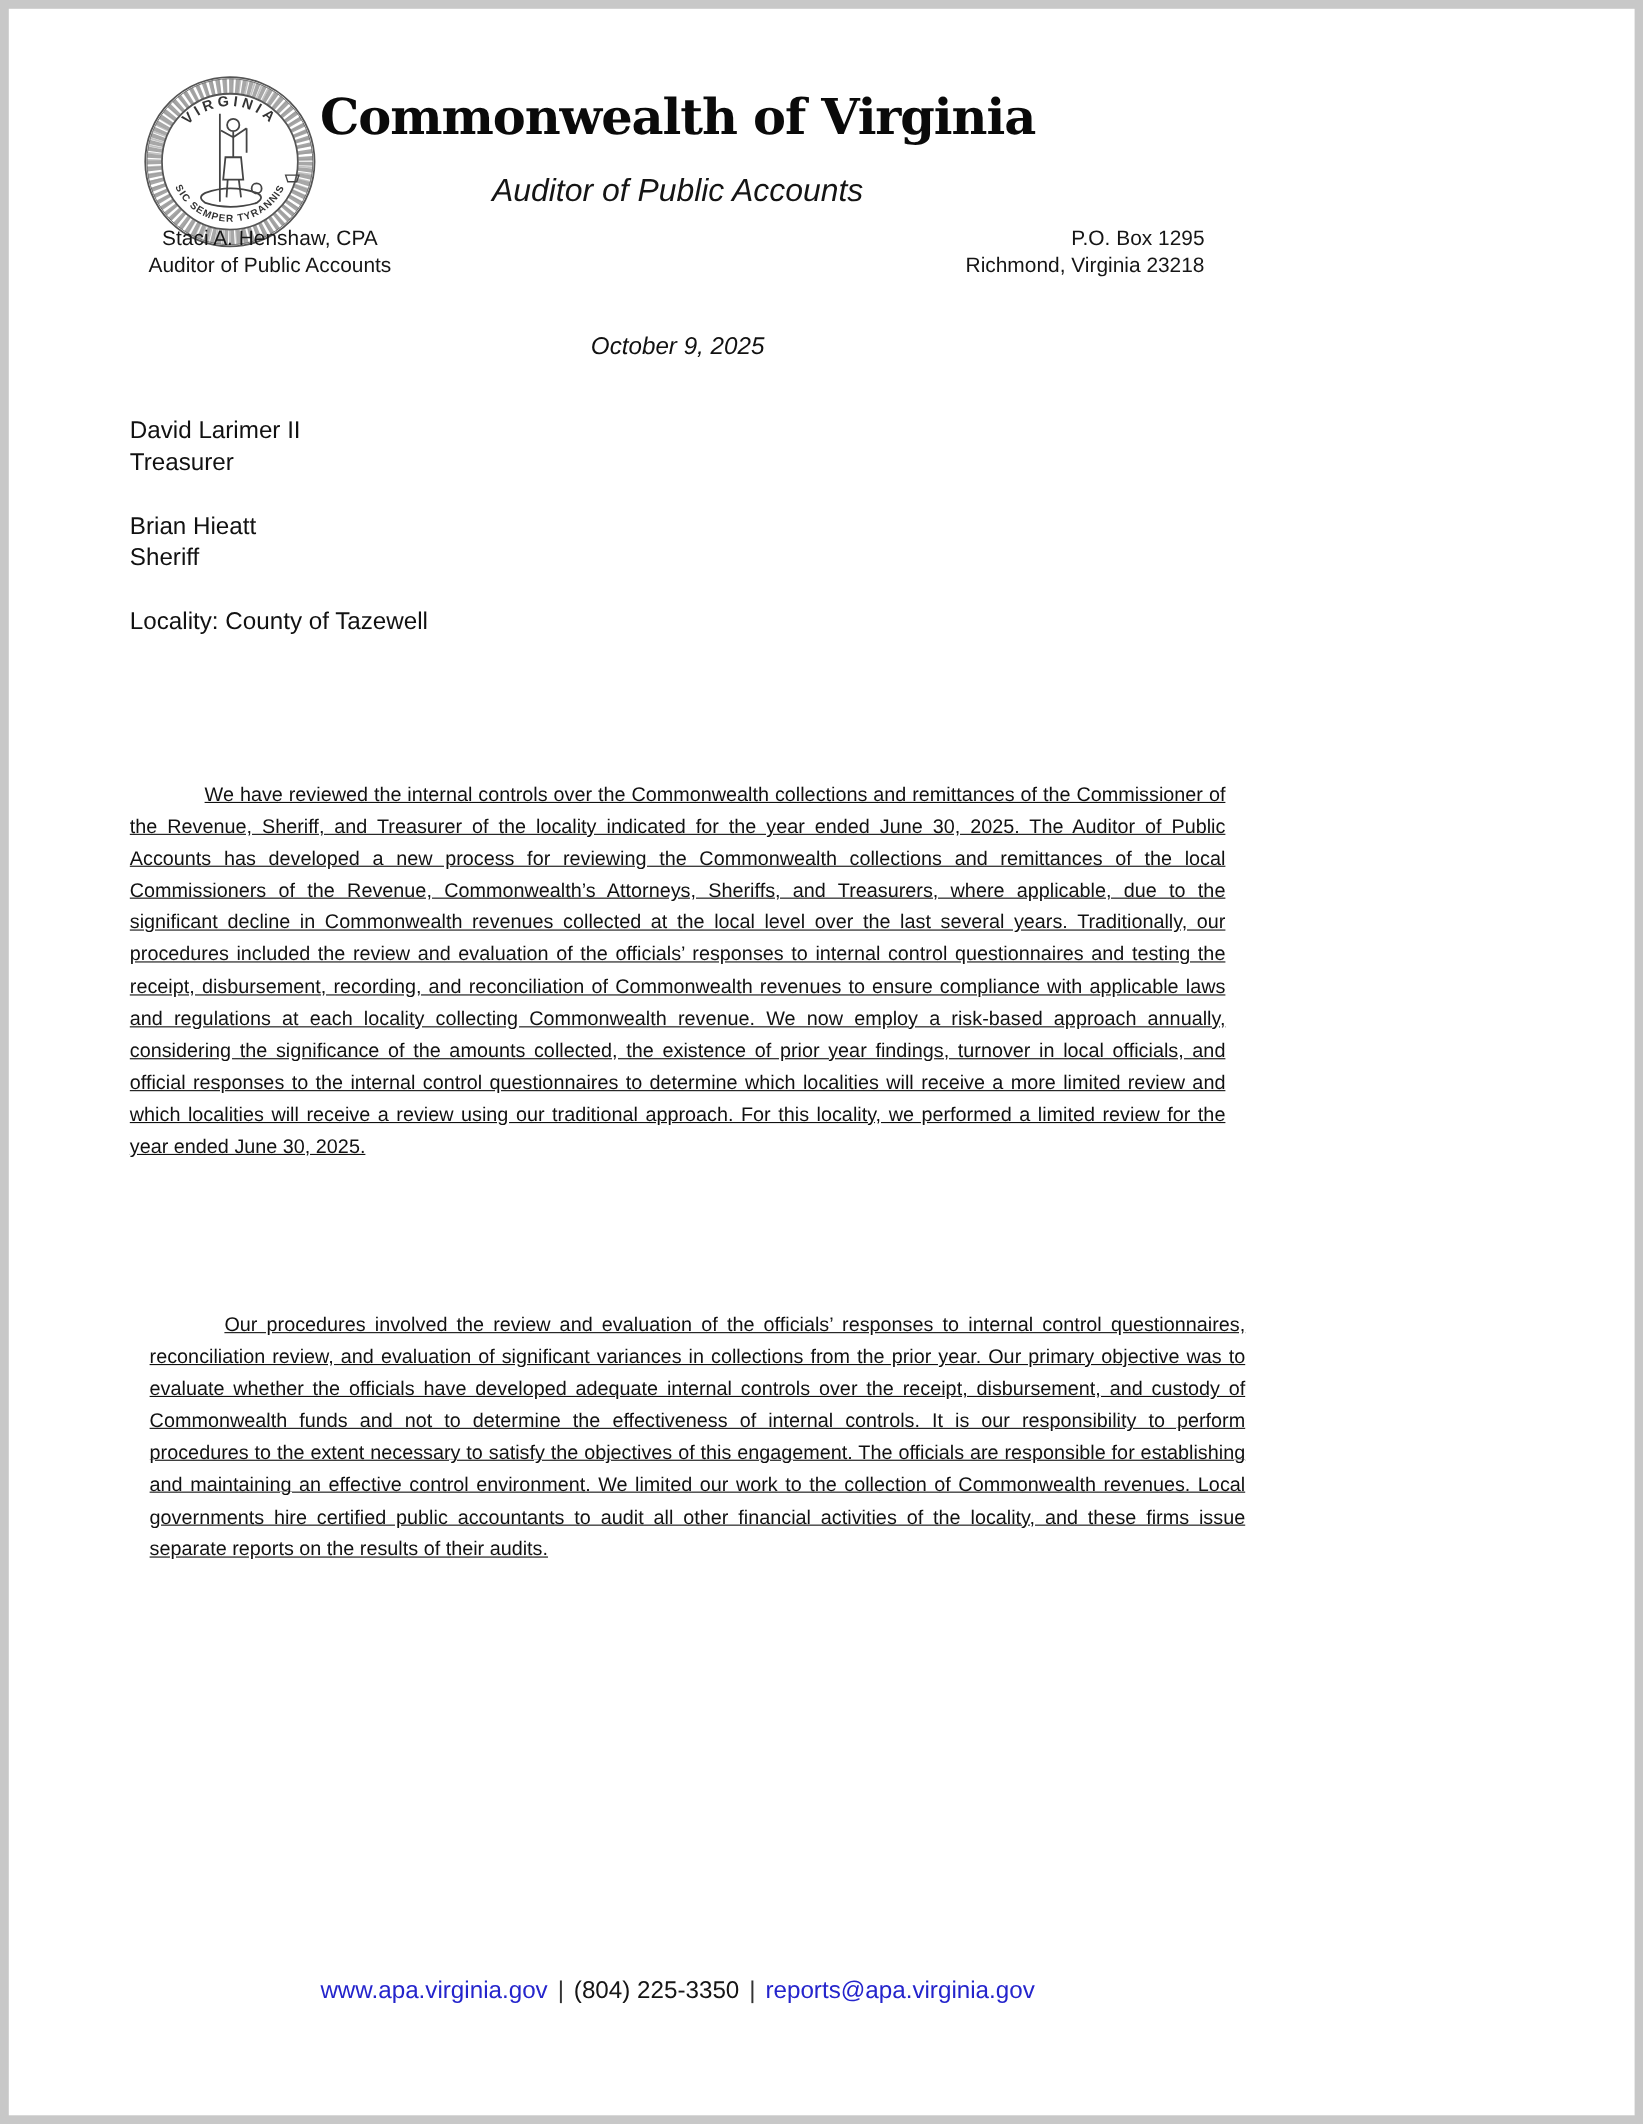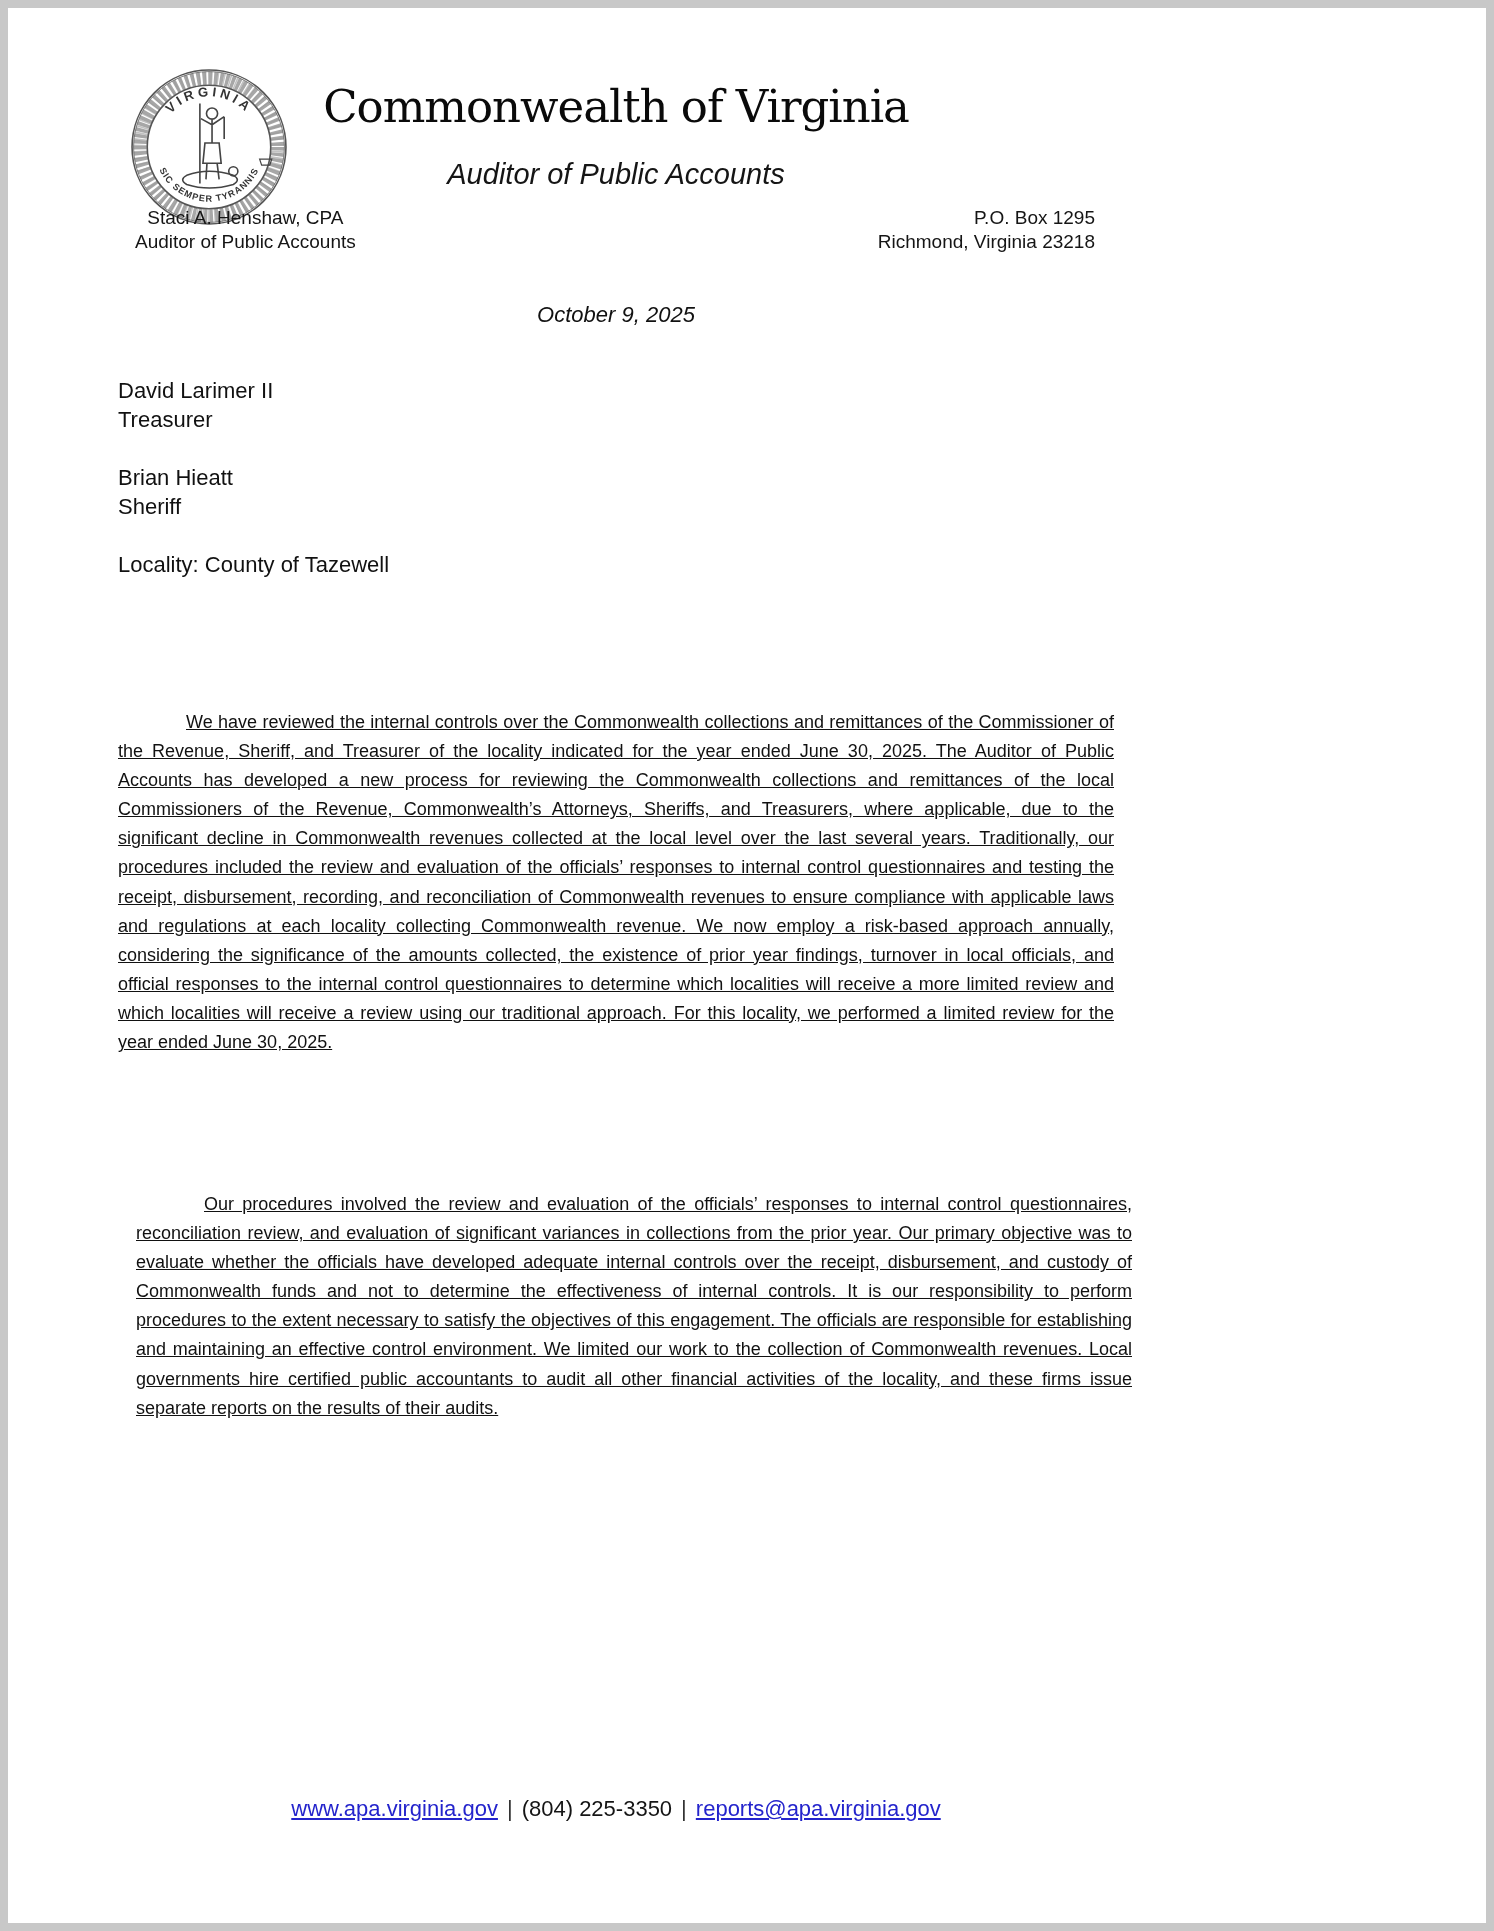--- a/index.html
+++ b/index.html
@@ -11,21 +11,21 @@
     box-sizing:border-box;
     font-family:"Liberation Sans", sans-serif;
     color:#111;
     overflow:hidden;
   }
   .seal{position:absolute;left:120px;top:58px;width:162px;height:162px;}
   .org-title{
     position:absolute;left:110px;top:72px;width:996px;
     text-align:center;
     font-family:"DejaVu Serif", serif;
-    font-weight:400;
+    font-weight:700;
     font-size:45px;
     letter-spacing:-1px;
     color:#0a0a0a;
   }
   .org-subtitle{
     position:absolute;left:110px;top:150px;width:996px;
     text-align:center;
     font-style:italic;
     font-size:29px;
     color:#151515;
@@ -54,21 +54,21 @@
     text-align:justify;
     text-indent:68px;
     text-decoration:underline;
   }
   .para-1{top:700px;}
   .para-2{top:1182px;margin-left:18px;}
   .footer{
     position:absolute;left:110px;top:1788px;width:996px;
     text-align:center;font-size:22px;color:#151515;
   }
-  .footer a{text-decoration:underline;cursor:pointer;}
+  .footer a{cursor:pointer;}
   .footer .sep{margin:0 9px;color:#333;}
   .seal svg text{fill:#333;font-family:"Liberation Sans", sans-serif;font-weight:bold;}
 </style>
 </head>
 <body>
 
 <div class="page">
 
   <div class="seal">
     <svg viewBox="0 0 160 160" width="162" height="162">

